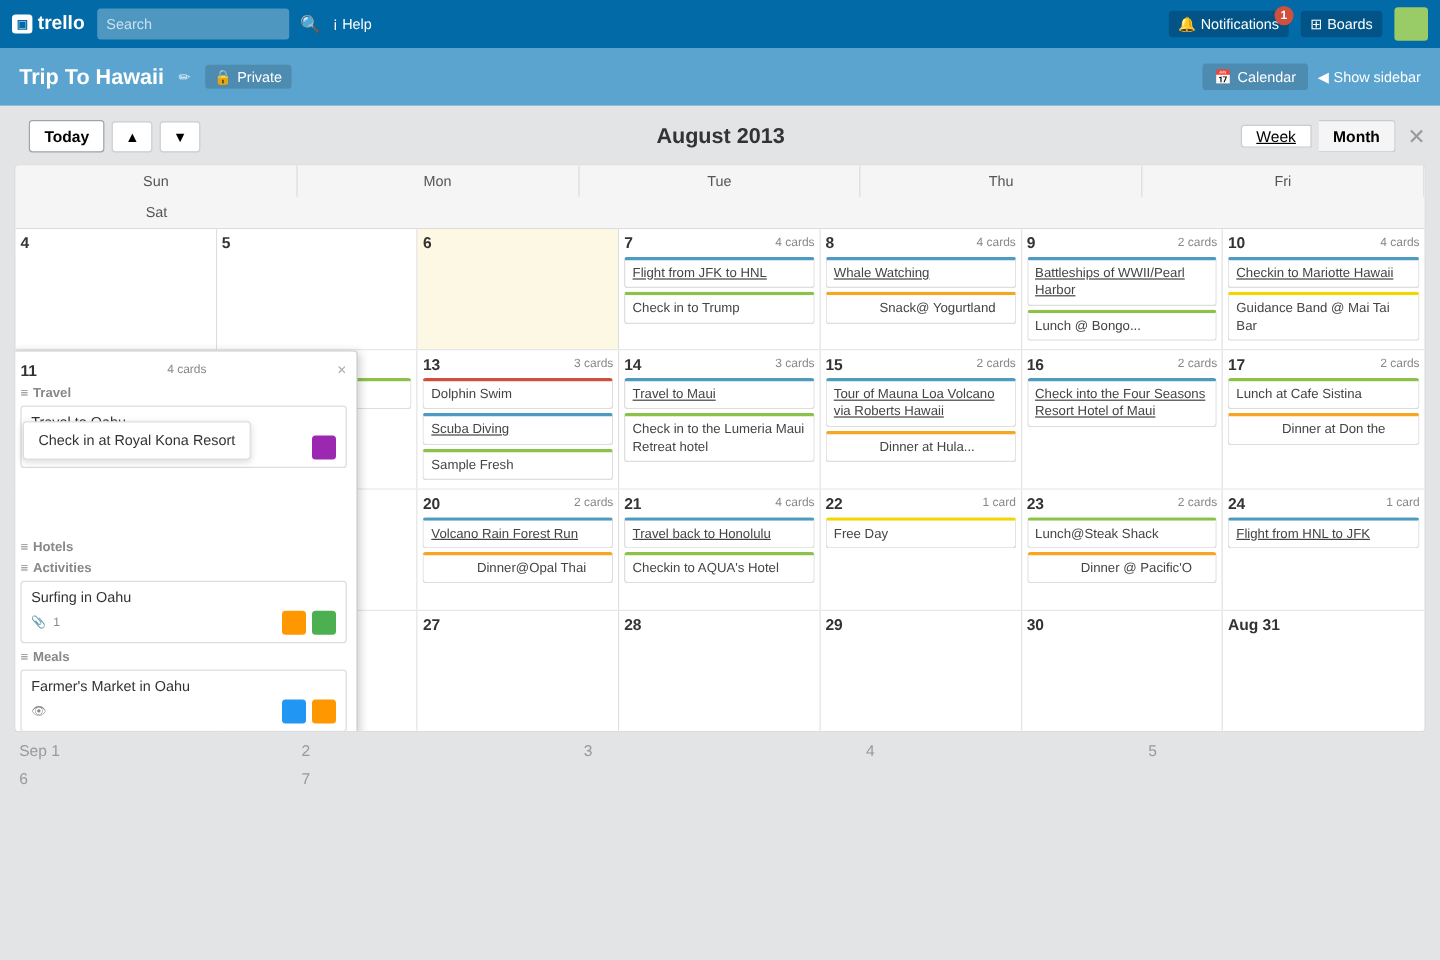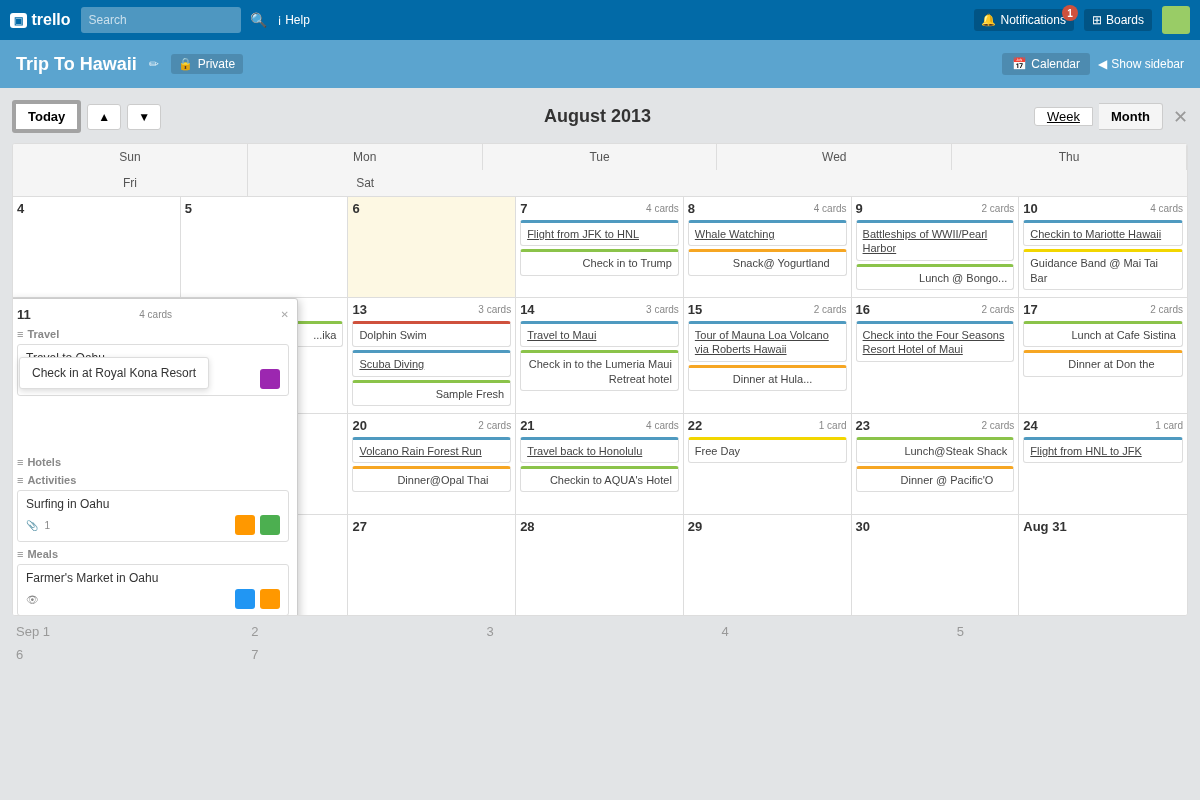--- a/index.html
+++ b/index.html
@@ -163,26 +163,27 @@
 
     
     #cal-toolbar {
       display: flex;
       align-items: center;
       margin-bottom: 10px;
       gap: 6px;
     }
     .today-btn {
       background: white;
-      border: 4px solid #a3a3a3;
+      border: 1px solid #a3a3a3;
       border-radius: 3px;
       padding: 5px 12px;
       font-size: 13px;
       cursor: pointer;
       font-weight: bold;
+      margin-left: 12px;
     }
     .nav-arrow {
       background: white;
       border: 1px solid #ccc;
       border-radius: 3px;
       padding: 5px 10px;
       font-size: 12px;
       cursor: pointer;
     }
     .cal-title {
@@ -292,21 +293,21 @@
       border-radius: 3px;
       padding: 4px 6px;
       margin-bottom: 3px;
       font-size: 11px;
       color: #444;
       cursor: pointer;
       line-height: 1.3;
       border-top: 3px solid #ddd;
     }
     .cal-card.blue-top { border-top-color: #4F9AC0; text-decoration: underline; }
-    .cal-card.green-top { border-top-color: #8BC34A; text-align: right; }
+    .cal-card.green-top { border-top-color: #8BC34A; }
     .cal-card.orange-top { border-top-color: #F6A623; padding-left: 44px; }
     .cal-card.red-top { border-top-color: #CF513D; }
     .cal-card.yellow-top { border-top-color: #F2D600; }
 
     
     .expanded-panel {
       position: absolute;
       left: -5px;
       top: 0;
       width: 290px;
@@ -435,21 +436,20 @@
     <button class="view-month">Month</button>
     <span class="close-cal">✕</span>
   </div>
 
   <div id="cal-grid">
 
     <div class="day-headers">
       <div class="day-header">Sun</div>
       <div class="day-header">Mon</div>
       <div class="day-header">Tue</div>
-      <div class="day-header">Wed</div>
       <div class="day-header">Thu</div>
       <div class="day-header">Fri</div>
       <div class="day-header">Sat</div>
     </div>
 
     <div class="cal-weeks">
 
       <div class="cal-week">
         <div class="cal-cell">
           <div class="cell-header">

